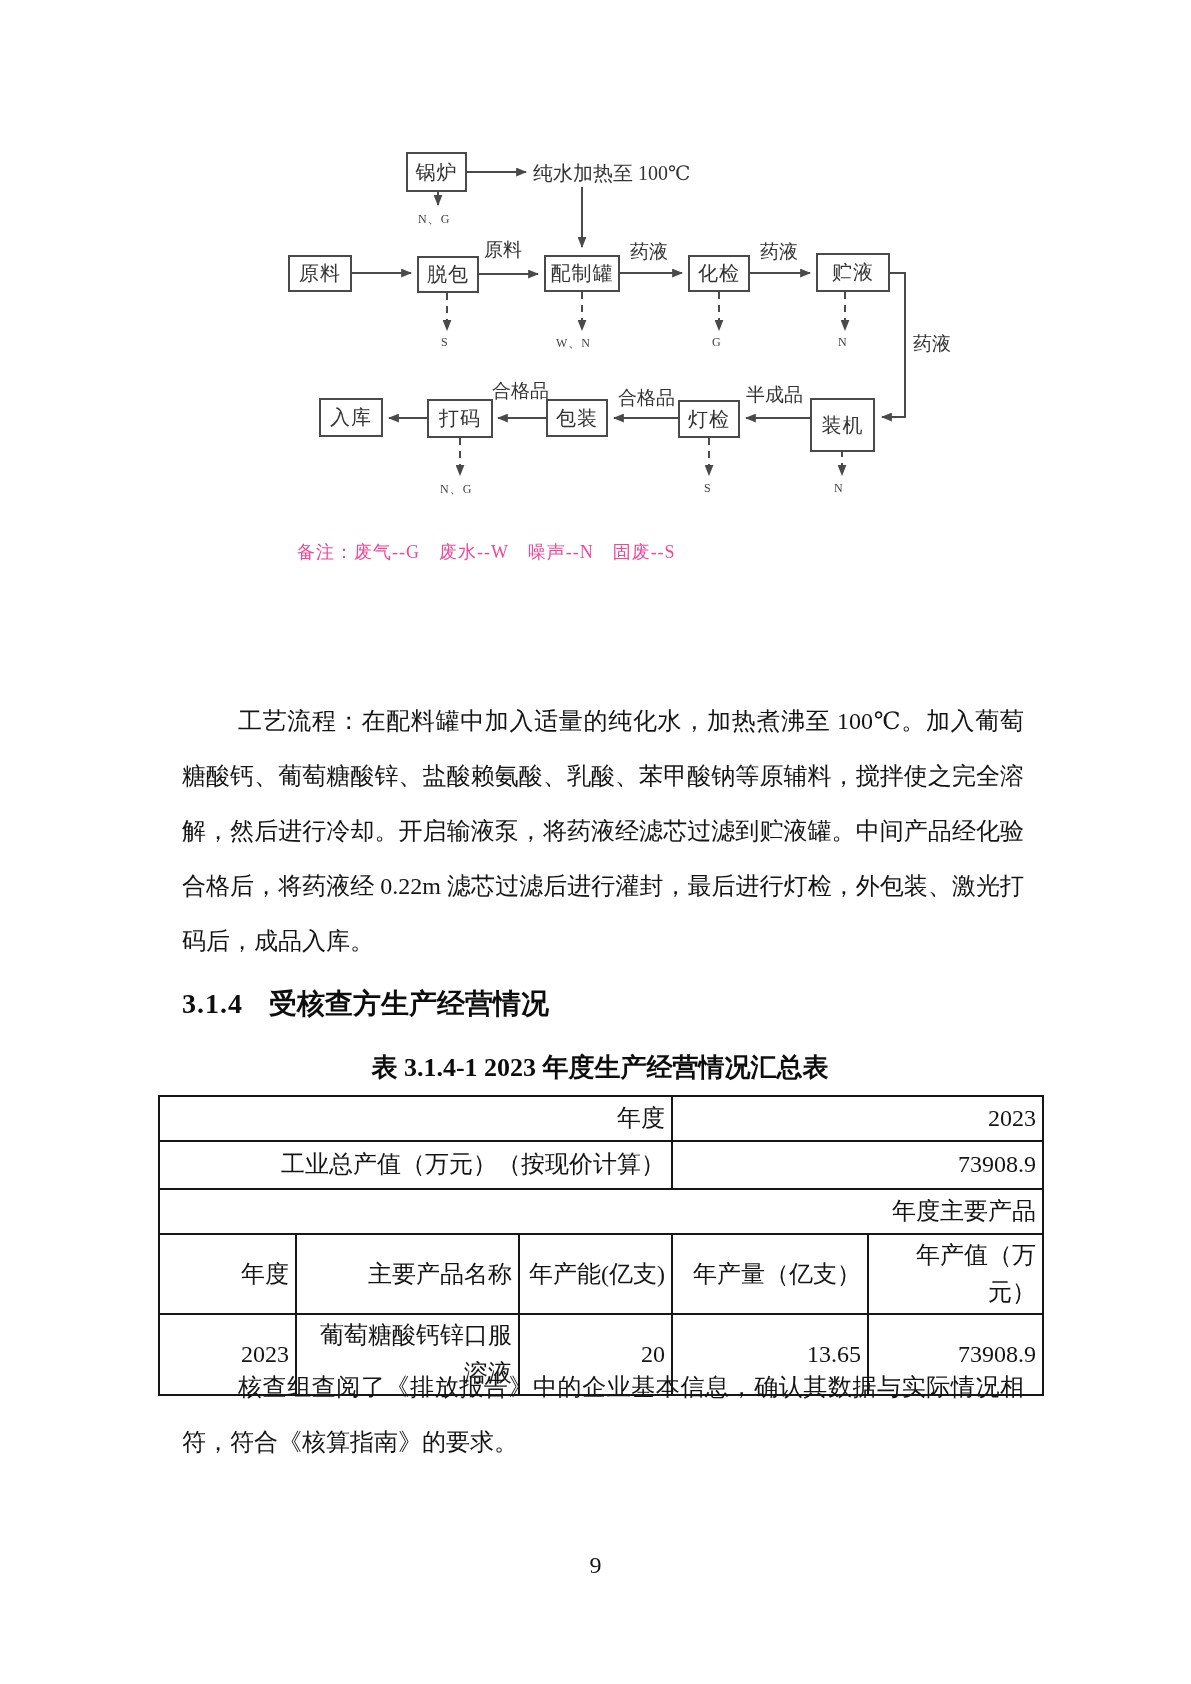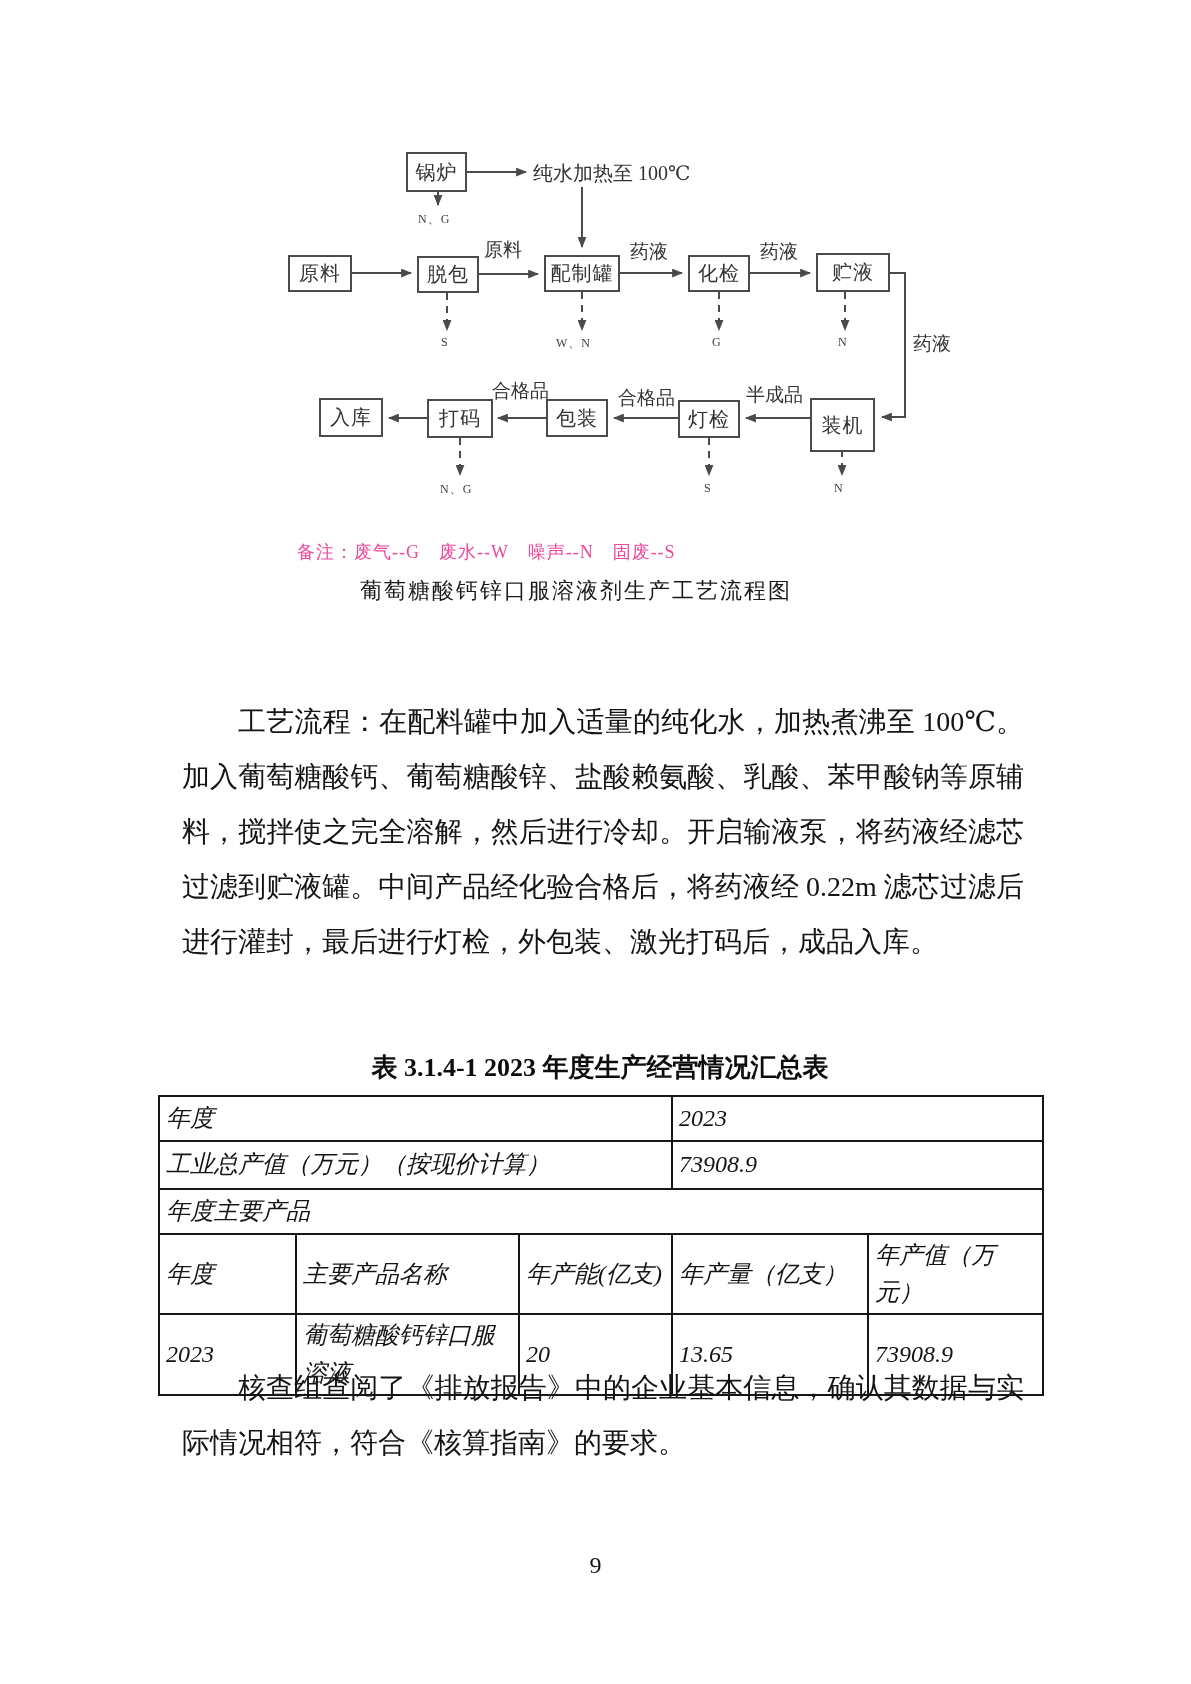--- a/index.html
+++ b/index.html
@@ -27,21 +27,21 @@
     letter-spacing:1px; white-space:pre;
   }
   .fc-caption {
     position:absolute; left:150px; top:576px; width:852px; text-align:center;
     font-size:22px; letter-spacing:2px; color:#1a1a1a; white-space:nowrap;
   }
 
   
   .para {
     position:absolute; left:182px; width:842px;
-    font-size:28px; line-height:55px; text-align:justify; text-justify:inter-ideograph;
+    font-size:24px; line-height:55px; text-align:justify; text-justify:inter-ideograph;
     text-indent:56px; color:#141414;
   }
   .para1 { top:694px; }
   .para2 { top:1360px; }
 
   .heading {
     position:absolute; left:182px; top:985px; font-size:28px; font-weight:bold;
     color:#0d0d0d; white-space:nowrap;
   }
   .heading .h-num { margin-right:26px; letter-spacing:1px; }
@@ -50,22 +50,22 @@
     position:absolute; left:158px; top:1050px; width:884px; text-align:center;
     font-size:26px; font-weight:bold; color:#0d0d0d; white-space:nowrap;
   }
 
   
   .sum-table {
     position:absolute; left:158px; top:1095px; width:884px;
     border-collapse:collapse; table-layout:fixed; font-size:24px; color:#141414;
   }
   .sum-table td {
-    border:2px solid #161616; text-align:left; vertical-align:middle;
-    padding:2px 6px; line-height:1.55;font-style:italic;
+    border:2px solid #161616; text-align:right; vertical-align:middle;
+    padding:2px 6px; line-height:1.55;
   }
 
   .page-number {
     position:absolute; left:0; top:1552px; width:1191px; text-align:center;
     font-size:24px; color:#141414;
   }
 </style>
 </head>
 <body>
 
@@ -131,24 +131,26 @@
     <div class="fc-emit" style="left:173px;top:200px">S</div>
     <div class="fc-emit" style="left:288px;top:200px">W、N</div>
     <div class="fc-emit" style="left:444px;top:200px">G</div>
     <div class="fc-emit" style="left:570px;top:200px">N</div>
     <div class="fc-emit" style="left:172px;top:346px">N、G</div>
     <div class="fc-emit" style="left:436px;top:346px">S</div>
     <div class="fc-emit" style="left:566px;top:346px">N</div>
   </div>
 
   <div class="fc-note">备注：废气--G　废水--W　噪声--N　固废--S</div>
-  <div class="fc-caption">葡萄糖酸钙锌口服溶液剂生产工艺流程图</div>
 
   <div class="para para1">工艺流程：在配料罐中加入适量的纯化水，加热煮沸至 100℃。加入葡萄糖酸钙、葡萄糖酸锌、盐酸赖氨酸、乳酸、苯甲酸钠等原辅料，搅拌使之完全溶解，然后进行冷却。开启输液泵，将药液经滤芯过滤到贮液罐。中间产品经化验合格后，将药液经 0.22m 滤芯过滤后进行灌封，最后进行灯检，外包装、激光打码后，成品入库。</div>
 
+  <div class="heading">
+    <span class="h-num">3.1.4</span><span>受核查方生产经营情况</span>
+  </div>
 
   <div class="tbl-title">表 3.1.4-1 2023 年度生产经营情况汇总表</div>
 
   <table class="sum-table">
     <colgroup>
       <col style="width:137px">
         <col style="width:223px">
         <col style="width:153px">
         <col style="width:196px">
         <col style="width:175px">

